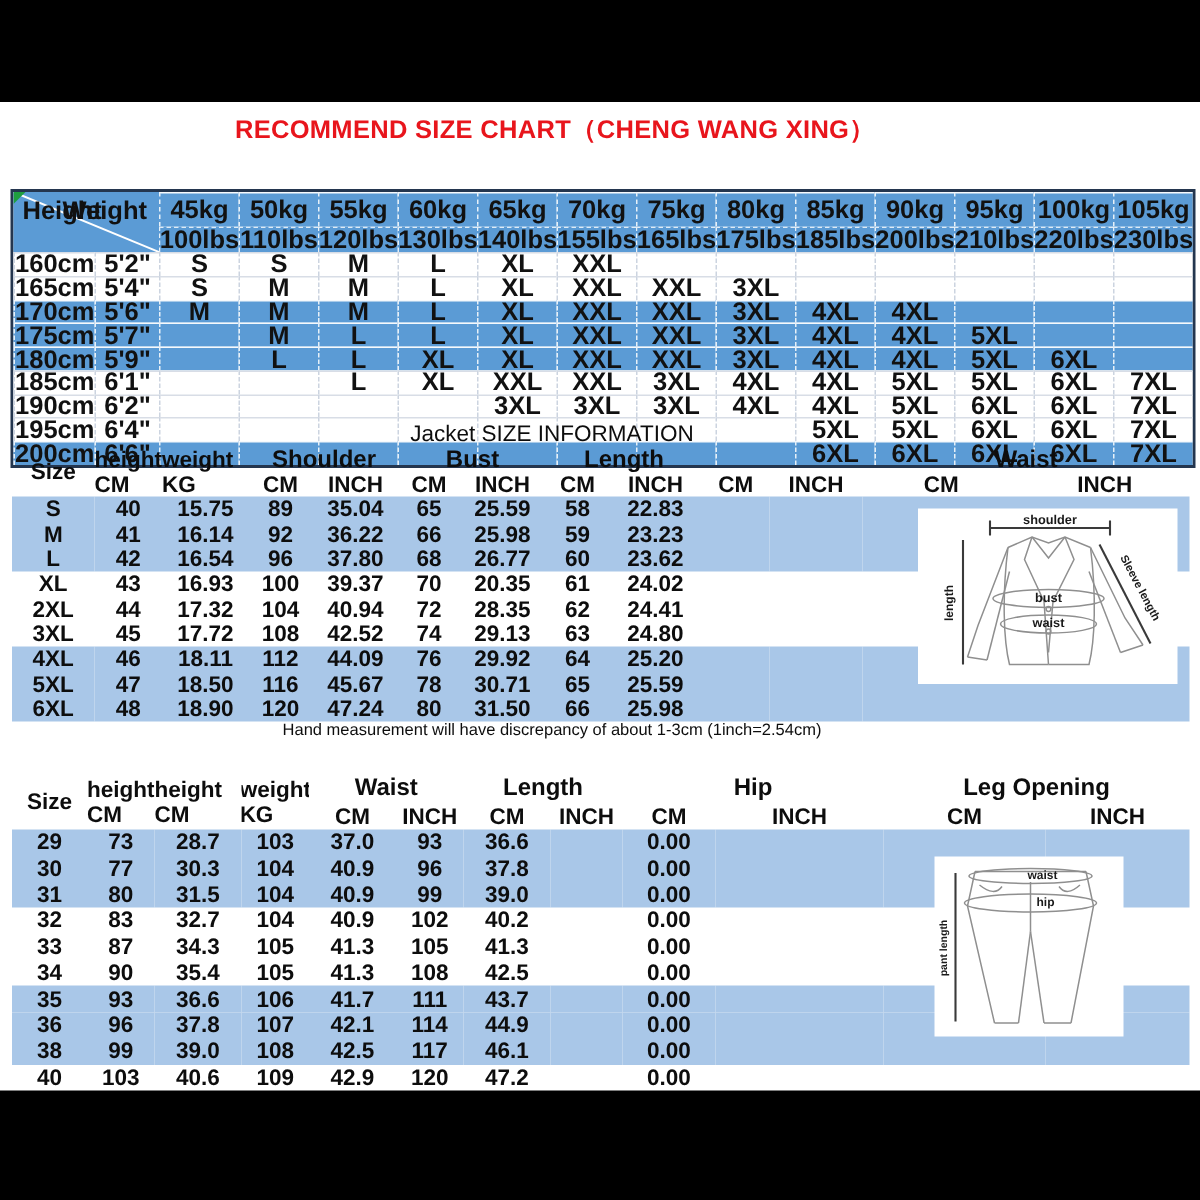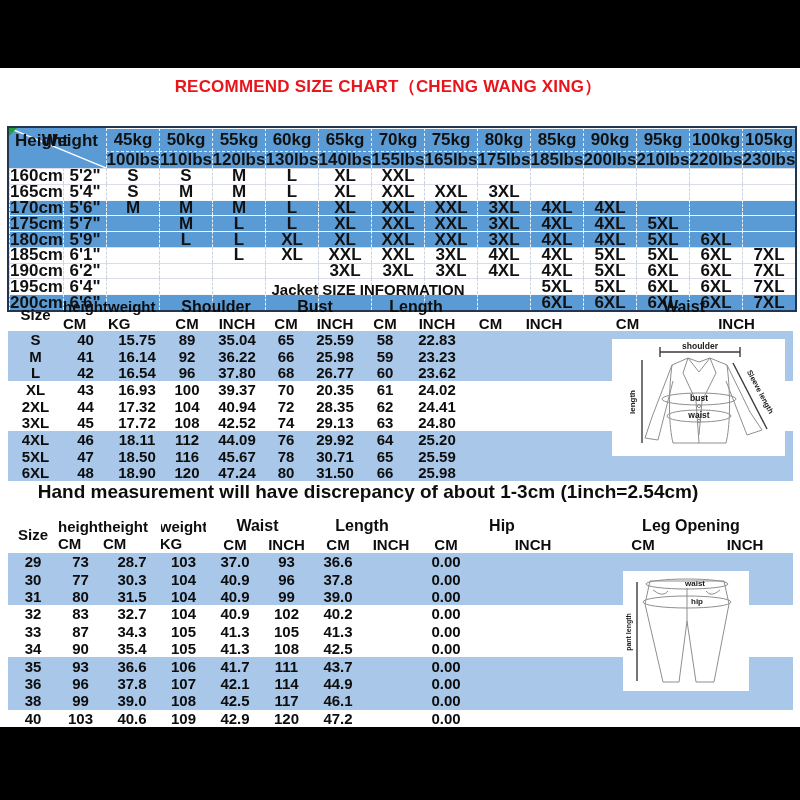--- a/index.html
+++ b/index.html
@@ -2,43 +2,43 @@
 <html><head>
 <meta charset="utf-8">
 <style>
   html,body{margin:0;padding:0;}
   body{font-family:"Liberation Sans", sans-serif; background:#fff;}
   .page{position:relative;width:800px;height:800px;overflow:hidden;background:#fff;}
   .bar{position:absolute;left:0;width:800px;background:#000;}
   .bar.top{top:0;height:68px;}
   .bar.bottom{top:727px;height:73px;}
   .main-title{position:absolute;top:75px;left:0;width:740px;text-align:center;
-    color:#e8151c;font-size:17px;font-weight:700;letter-spacing:.2px;margin-left:18px;}
+    color:#e8151c;font-size:17px;font-weight:700;letter-spacing:.2px;}
 
   
   #matrix{position:absolute;left:7px;top:100px;width:786px;height:182px;
     display:grid;grid-template-columns:54px 43px repeat(13,1fr);
     grid-template-rows:23px 17px repeat(9,1fr);
     border:2px solid #24364f;background:#fff;font-size:17px;font-weight:700;color:#111;margin-top:26px;}
   .m-cell{display:flex;align-items:center;justify-content:center;overflow:hidden;
     border-left:1px dashed rgba(255,255,255,.85);border-top:1px solid rgba(255,255,255,.95);}
   .m-blue{background:#5b9bd5;}
   .m-white{background:#fff;border-left:1px dashed #ccd4e0;border-top:1px solid #d8dde6;}
   .m-lbs{border-top:1px dashed rgba(255,255,255,.8);}
   #m-corner{position:relative;background:#5b9bd5;border:none;}
   #m-corner svg{position:absolute;inset:0;width:100%;height:100%;}
   .corner-weight{position:absolute;top:3px;right:8px;}
   .corner-height{position:absolute;bottom:17px;left:6px;}
   .green-tri{position:absolute;top:0;left:0;width:0;height:0;
     border-top:8px solid #1f9e3f;border-right:8px solid transparent;}
 
   
-  .sec-title{position:absolute;left:0;width:736px;text-align:center;font-weight:700;color:#0d0d0d;}
+  .sec-title{position:absolute;left:0;width:736px;text-align:center;font-weight:400;color:#0d0d0d;}
   #jacket-title{top:281px;font-size:15px;}
-  #note-line{top:481px;font-size:19px;}
+  #note-line{top:481px;font-size:11px;}
   #pants-title{top:498px;font-size:15px;}
   .dtable{position:absolute;display:grid;color:#0d0d0d;}
   #jacket{left:8px;top:298px;width:785px;height:183px;
     grid-template-columns:55px 45px 58px 42px 58px 40px 58px 42px 62px 45px 62px 105px 113px;
     grid-template-rows:17px 16px repeat(9,1fr);font-size:15px;}
   #pants{left:8px;top:516px;width:785px;height:211px;
     grid-template-columns:50px 45px 58px 45px 58px 45px 58px 48px 62px 112px 108px 96px;
     grid-template-rows:20px 17px repeat(10,1fr);font-size:15px;}
   .t-cell{display:flex;align-items:center;justify-content:center;overflow:hidden;font-weight:600;}
   .t-head{font-weight:700;}

